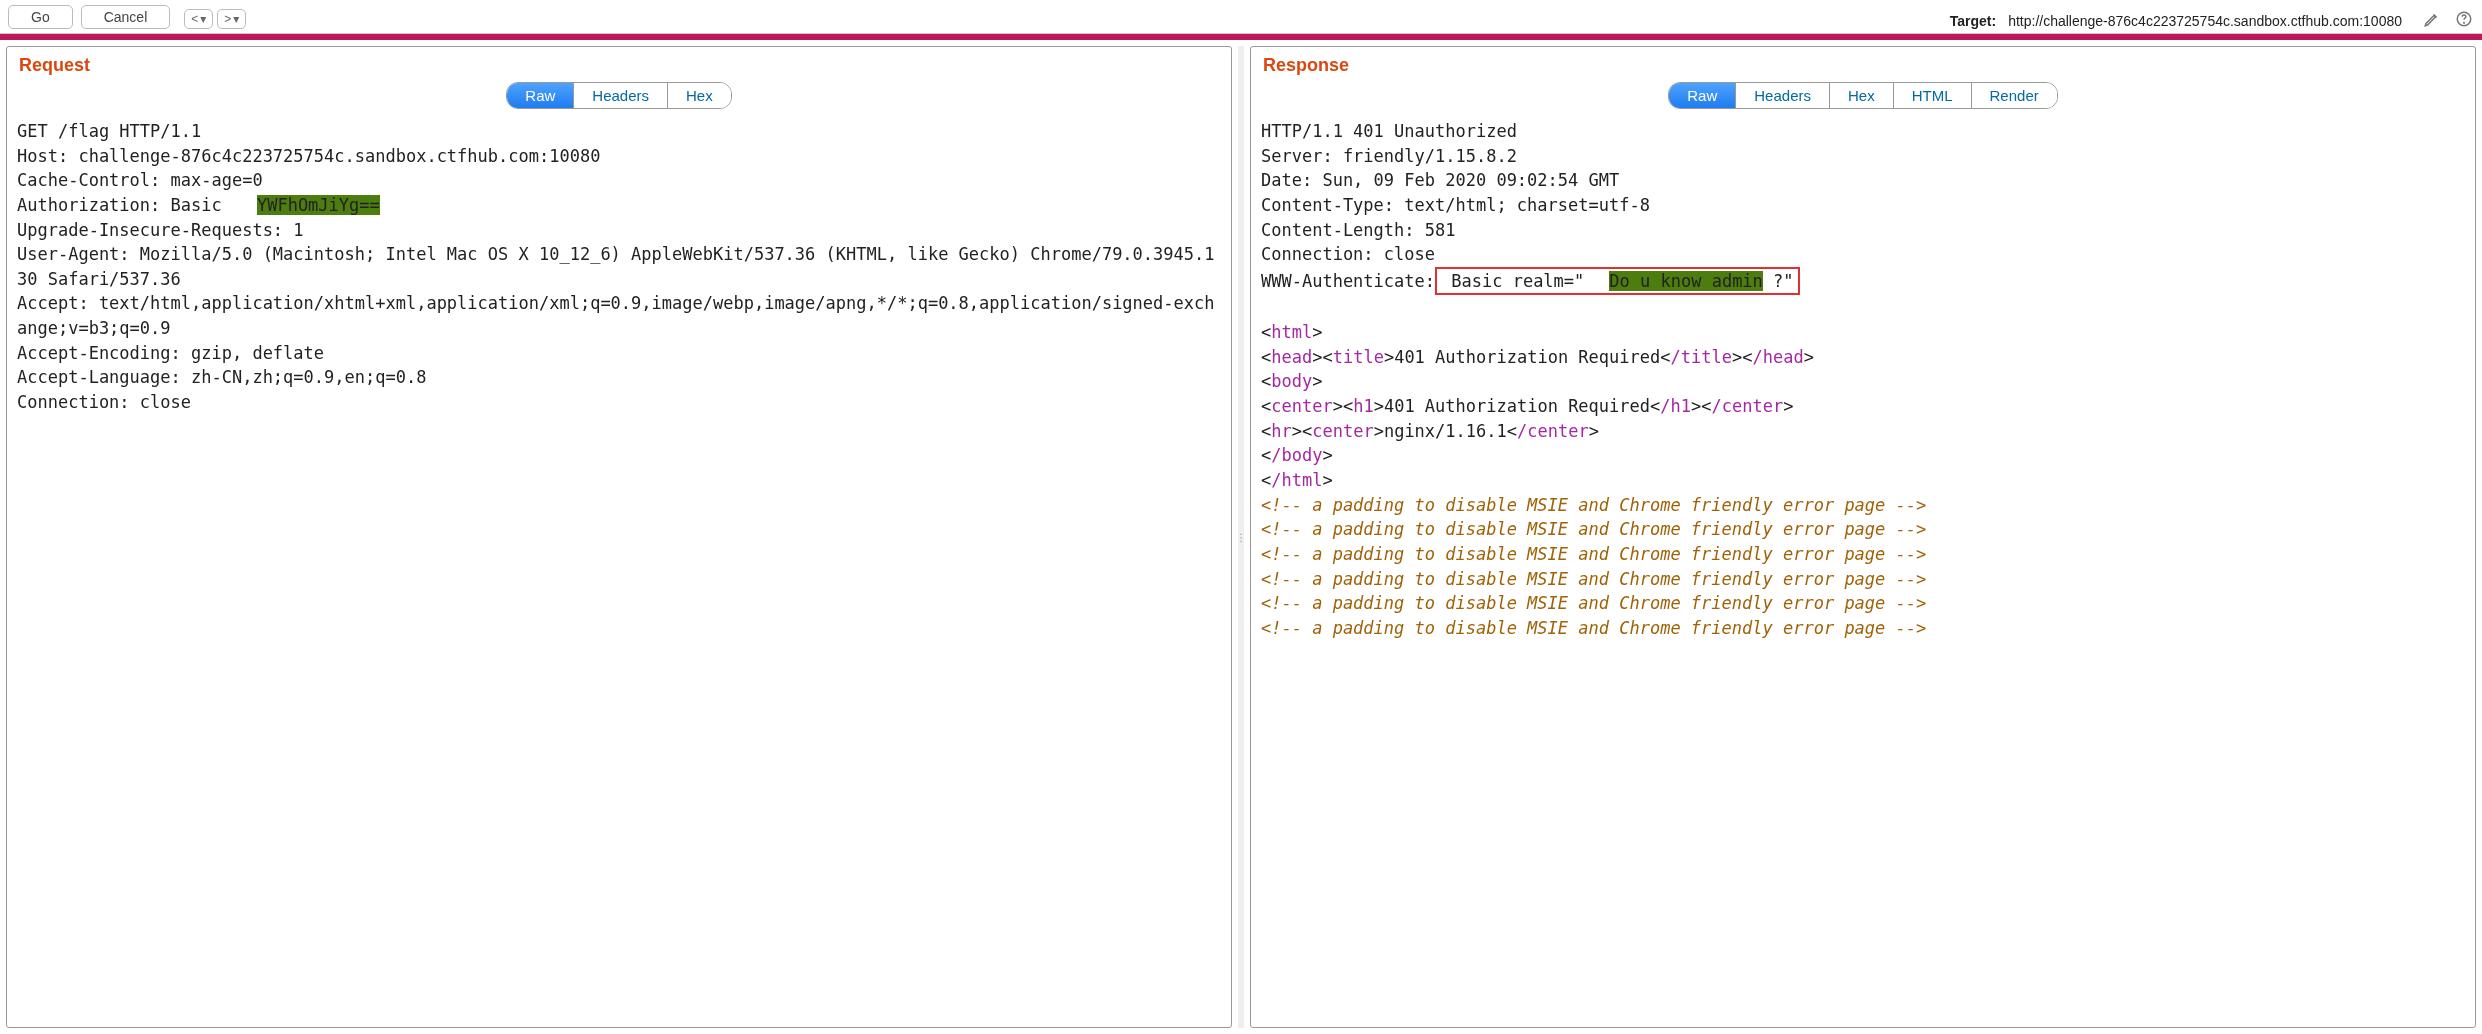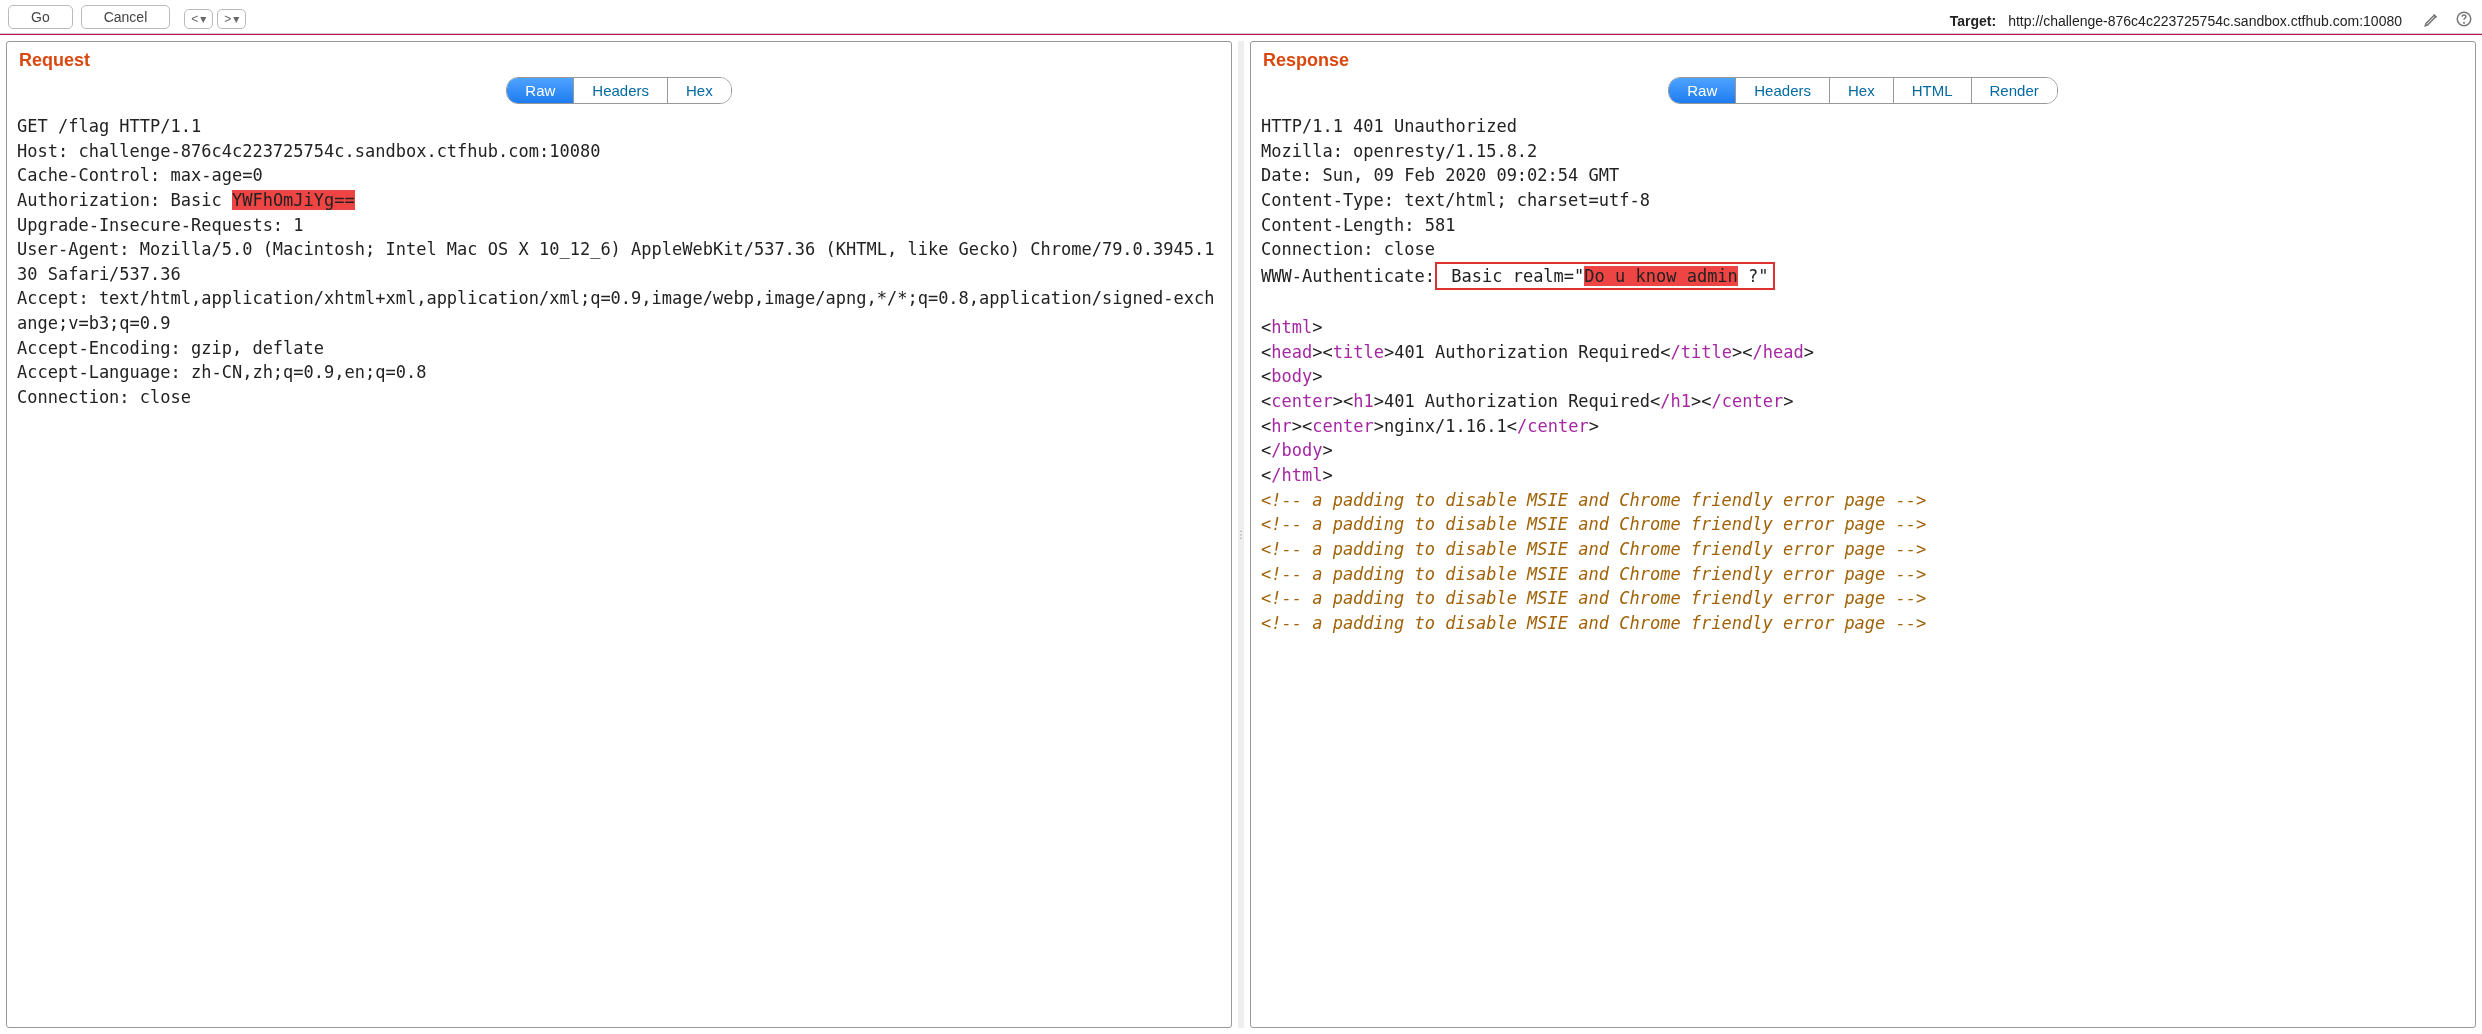--- a/index.html
+++ b/index.html
@@ -53,21 +53,21 @@
   }
   .target-url { color: #222; margin-right: 8px; }
   .tool-icon {
     width: 20px; height: 20px;
     display: inline-flex; align-items:center; justify-content:center;
     color:#777; cursor:pointer; margin-left:4px;
   }
   .main {
     display: flex;
     height: calc(100vh - 34px);
-    border-top: 1px solid #be185d;
+    border-top: 6px solid #be185d;
   }
   .pane {
     flex: 1;
     display: flex;
     flex-direction: column;
     min-width: 0;
     border: 1px solid #999;
     margin: 6px;
     border-radius: 3px;
     overflow: hidden;
@@ -114,21 +114,21 @@
     word-break: break-all;
   }
   .divider {
     width: 6px;
     background: #eee;
     cursor: col-resize;
     display:flex; align-items:center; justify-content:center;
     font-size:10px; color:#999;
     margin:6px 0;
   }
-  .hl { background: #ef4444; }
+  .hl { background: #4d7c0f; margin-left: 25px; }
   .tag { color: #a626a4; }
   .comment { color: #a16207; font-style: italic; }
   .red-box {
     border: 2px solid #e03131;
     padding: 0 4px;
     display:inline-block;
   }
 </style>
 </head>
 <body>
@@ -195,21 +195,21 @@
     <div class="tabs">
       <div class="tab-strip">
         <div class="tab active">Raw</div>
         <div class="tab">Headers</div>
         <div class="tab">Hex</div>
         <div class="tab">HTML</div>
         <div class="tab">Render</div>
       </div>
     </div>
     <div class="content"><span>HTTP/1.1 401 Unauthorized</span>
-<span>Mozilla: openresty/1.15.8.2</span>
+<span>Server: friendly/1.15.8.2</span>
 <span>Date: Sun, 09 Feb 2020 09:02:54 GMT</span>
 <span>Content-Type: text/html; charset=utf-8</span>
 <span>Content-Length: 581</span>
 <span>Connection: close</span>
 <span>WWW-Authenticate:</span><span class="red-box"><span> Basic realm="</span><span class="hl">Do u know admin</span><span> ?"</span></span>
 
 <span>&lt;</span><span class="tag">html</span><span>&gt;</span>
 <span>&lt;</span><span class="tag">head</span><span>&gt;</span><span>&lt;</span><span class="tag">title</span><span>&gt;</span><span>401 Authorization Required</span><span>&lt;</span><span class="tag">/</span><span class="tag">title</span><span>&gt;</span><span>&lt;</span><span class="tag">/</span><span class="tag">head</span><span>&gt;</span>
 <span>&lt;</span><span class="tag">body</span><span>&gt;</span>
 <span>&lt;</span><span class="tag">center</span><span>&gt;</span><span>&lt;</span><span class="tag">h1</span><span>&gt;</span><span>401 Authorization Required</span><span>&lt;</span><span class="tag">/</span><span class="tag">h1</span><span>&gt;</span><span>&lt;</span><span class="tag">/</span><span class="tag">center</span><span>&gt;</span>

